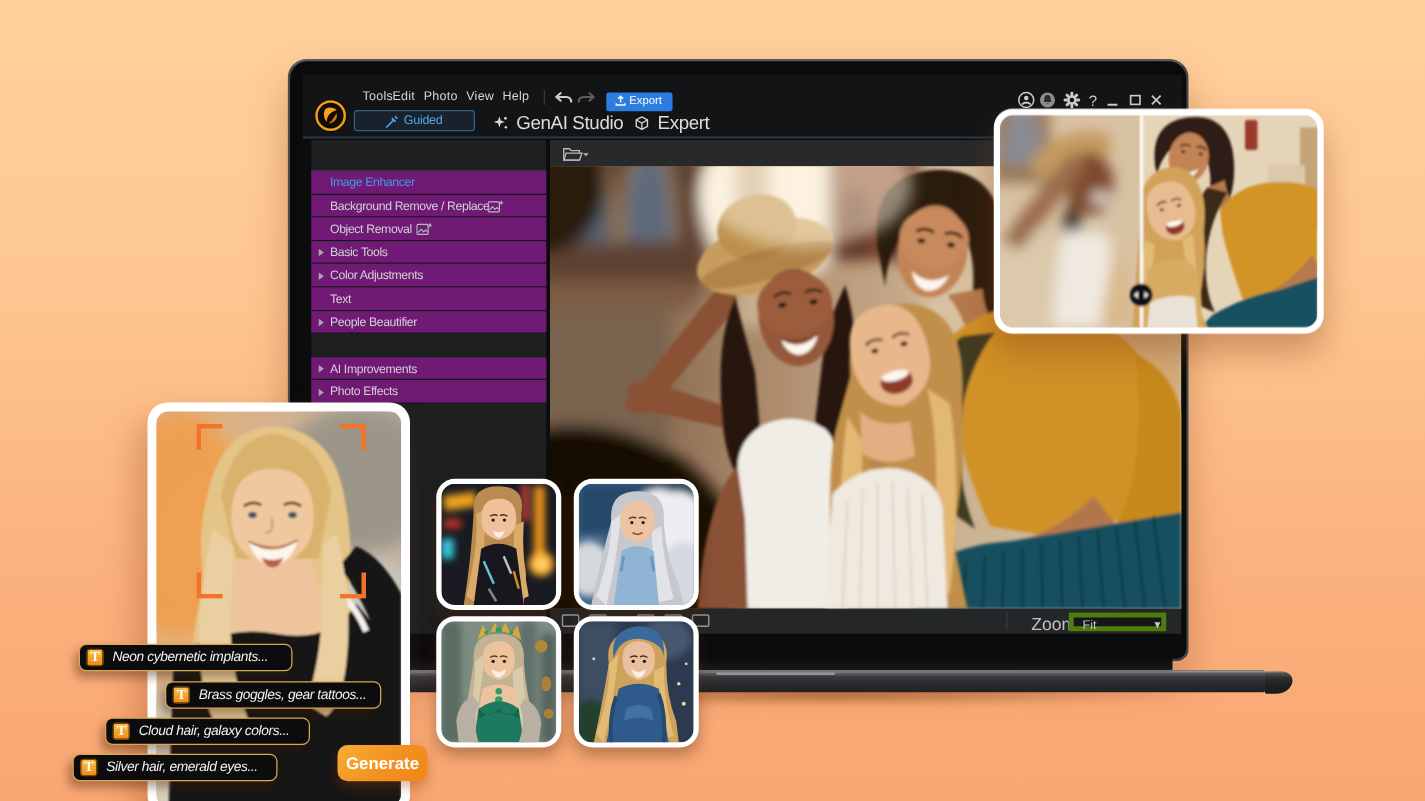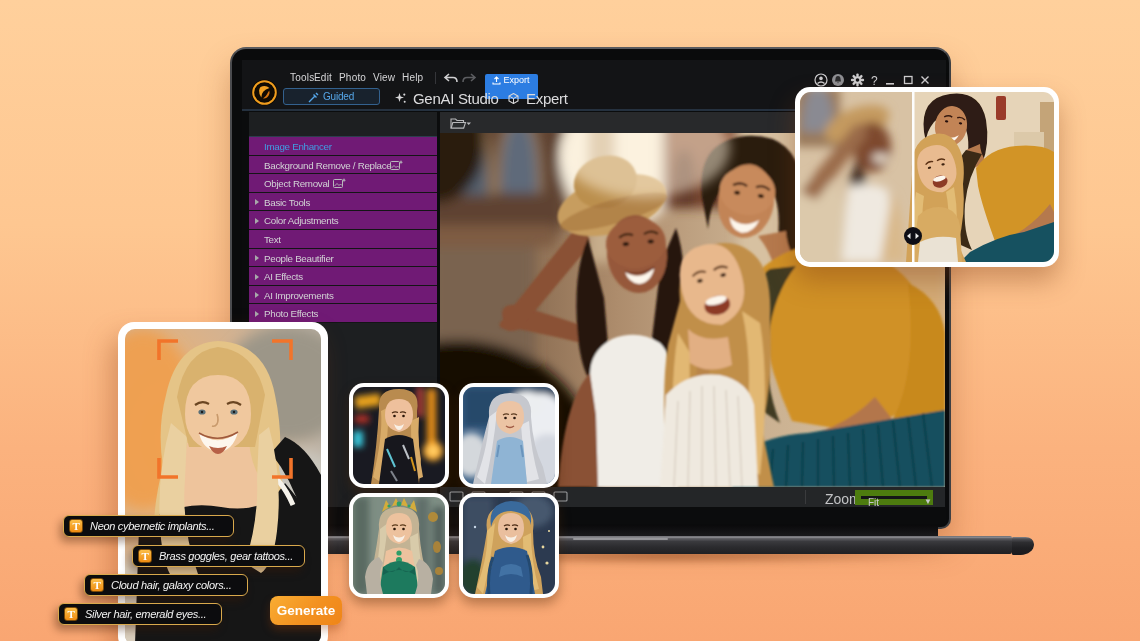--- a/index.html
+++ b/index.html
@@ -27,21 +27,21 @@
   .tabline { position:absolute; left:0; top:49px; width:100%; height:2px; background:#25313f; }
 
   .guided-tab {
     position:absolute; left:41px; top:28px; width:97px; height:17px;
     background:#18222d; border:1px solid #33618e; border-radius:3px;
     color:#55a6e8; font-size:10px; text-align:center; line-height:16px; letter-spacing:-0.2px;
   }
   .tabtxt { position:absolute; top:30px; font-size:15px; color:#dcdcde; letter-spacing:-0.3px; }
 
   .export-btn {
-    position:absolute; left:243px; top:14px; width:53px; height:25px;
+    position:absolute; left:243px; top:14px; width:53px; height:15px;
     background:#2c7de2; border-radius:2px; color:#fff; font-size:9px;
     text-align:center; line-height:13px;
   }
 
   
   .sidebar { position:absolute; left:7px; top:52px; width:188px; height:395px; background:#1d1f21; }
   .srow { position:absolute; left:0; width:100%; height:18.6px; background:#701a75; border-bottom:1px solid #141516; color:#d2d3d5; font-size:9.8px; }
   .srow .lbl { position:absolute; left:15px; top:4px; letter-spacing:-0.3px; }
   .srow .tri { position:absolute; left:6px; top:6.5px; width:0; height:0; border-left:4px solid #a8a9ab; border-top:3px solid transparent; border-bottom:3px solid transparent; }
 
@@ -217,24 +217,20 @@
         <div class="srow" style="top:99.4px">
           <span class="tri"></span>
           <span class="lbl">Color Adjustments</span>
         </div>
         <div class="srow" style="top:118px">
           <span class="lbl">Text</span>
         </div>
         <div class="srow" style="top:136.6px">
           <span class="tri"></span>
           <span class="lbl">People Beautifier</span>
-        </div>
-        <div class="srow" style="top:155.2px">
-          <span class="tri"></span>
-          <span class="lbl">AI Effects</span>
         </div>
         <div class="srow" style="top:192.4px">
           <span class="tri"></span>
           <span class="lbl">Photo Effects</span>
         </div>
         <div class="srow" style="top:173.8px">
           <span class="tri"></span>
           <span class="lbl">AI Improvements</span>
         </div>
       </div>
@@ -379,21 +375,21 @@
             <rect x="2" y="2" width="13" height="9" rx="1"></rect>
             <rect x="24" y="2" width="13" height="9" rx="1"></rect>
             <path d="M28 11 V4 H33"></path>
             <rect x="62" y="2" width="13" height="9" rx="1"></rect>
             <rect x="84" y="2" width="13" height="9" rx="1"></rect>
             <rect x="106" y="2" width="13" height="9" rx="1"></rect>
           </g>
         </svg>
         <div class="abs" style="left:365px;top:3px;width:1px;height:14px;background:#3a3b3d"></div>
         <span class="abs" style="left:385px;top:4px;font-size:14px;color:#c2c3c5">Zoom:</span>
-        <div class="abs" style="left:415px;top:2.5px;width:78px;height:15px;background:#151617;border:6px solid #4d7c0f">
+        <div class="abs" style="left:415px;top:2.5px;width:78px;height:15px;background:#151617;border:4px solid #4d7c0f">
           <span class="abs" style="left:7px;top:1.5px;font-size:10px;color:#c8c9cb">Fit</span>
           <span class="abs" style="left:63px;top:1px;font-size:8px;color:#c8c9cb">▼</span>
         </div>
       </div>
     </div>
   </div>
   <div class="hinge"></div>
   <div class="base"></div>
   <div class="card-compare">
     <div class="inner" id="cmp">

